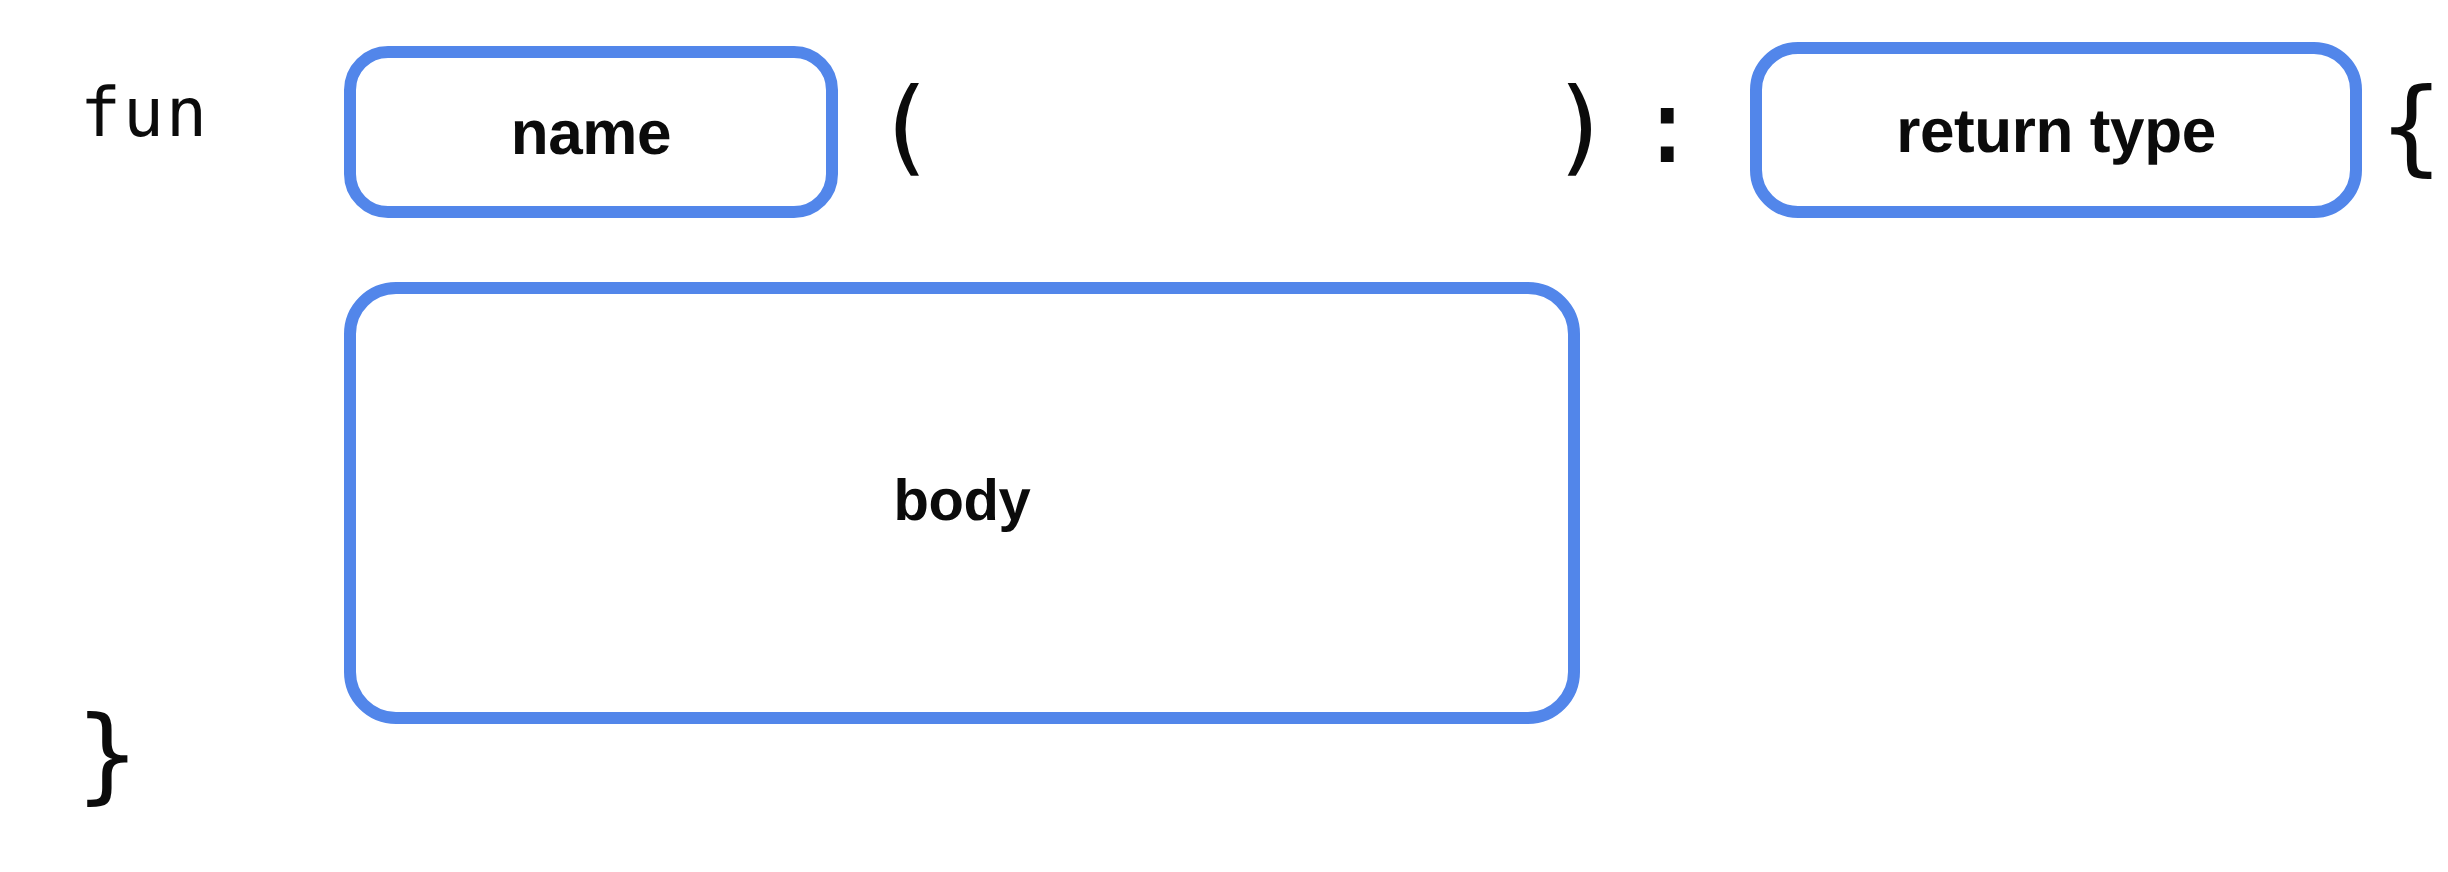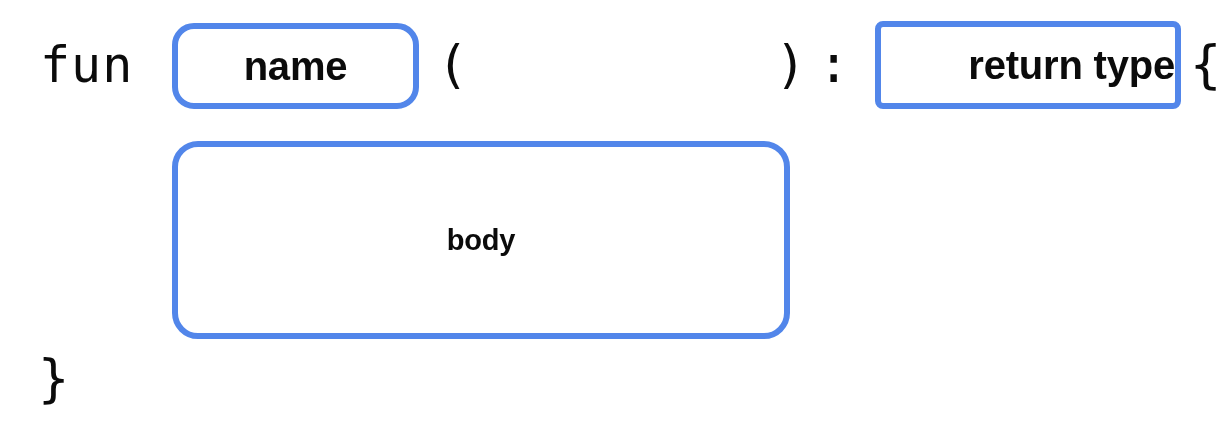--- a/index.html
+++ b/index.html
@@ -25,21 +25,21 @@
     font-weight: 400;
     color: #0b0b0b;
     line-height: 1;
     white-space: pre;
     -webkit-font-smoothing: antialiased;
   }
 
   .tok-fun {
     left: 40px;
     top: 40px;
-    font-size: 50px;
+    font-size: 34px;
     letter-spacing: 1px;
   }
 
   .tok-paren-open {
     left: 437px;
     top: 38px;
     font-size: 52px;
   }
 
   .tok-paren-close {
@@ -74,21 +74,21 @@
     border: 6px solid var(--accent, #5286ea);
     border-radius: 22px;
     display: flex;
     align-items: center;
     justify-content: center;
   }
 
   .slot-label {
     font-family: "Liberation Sans", sans-serif;
     font-weight: 700;
-    font-size: 40px;
+    font-size: 31px;
     color: #0b0b0b;
     letter-spacing: -0.2px;
     line-height: 1;
     white-space: nowrap;
   }
 
   .slot-name {
     left: 172px;
     top: 23px;
     width: 247px;
@@ -101,29 +101,28 @@
     width: 284px;
     height: 88px;
     border-radius: 24px;
   }
 
   .slot-returntype {
     left: 875px;
     top: 21px;
     width: 306px;
     height: 88px;
-    border-radius: 8px;
-    justify-content: flex-end;
+    border-radius: 24px;
   }
 
   .slot-body {
     left: 172px;
     top: 141px;
     width: 618px;
-    height: 198px;
+    height: 221px;
     border-radius: 26px;
   }
 
   .slot-body .slot-label {
     font-weight: 700;
     font-size: 29px;
   }
 </style>
 </head>
 <body>

